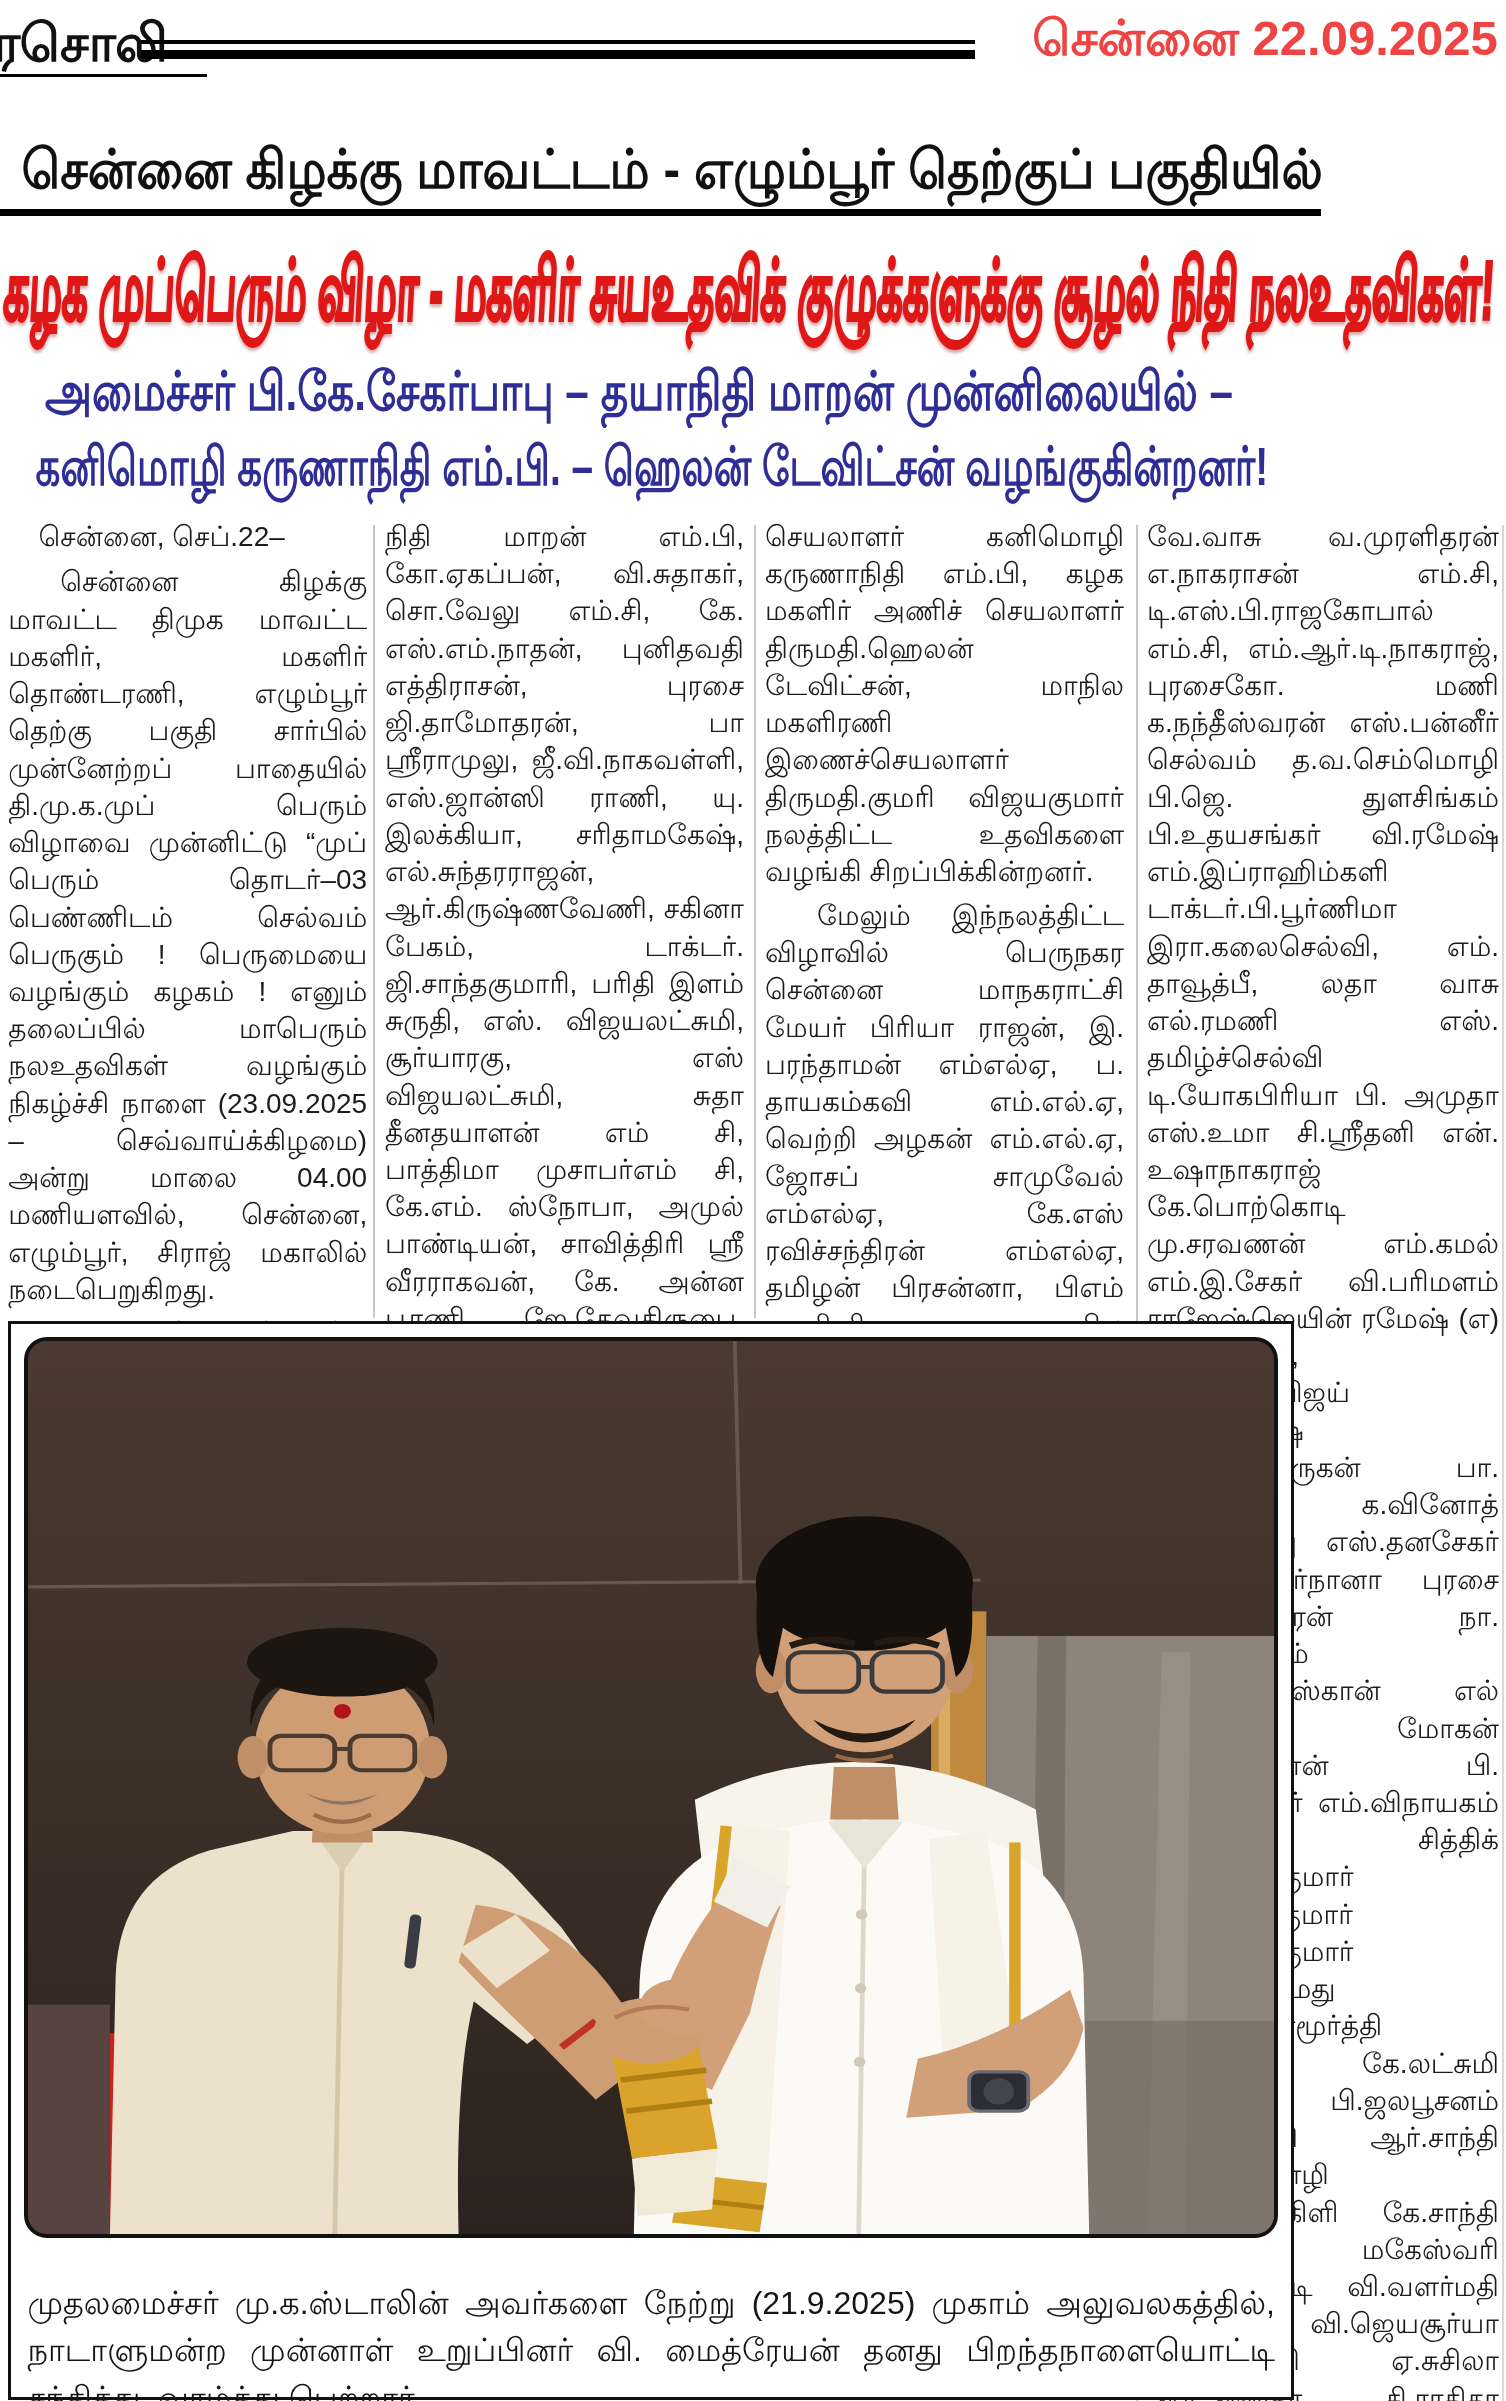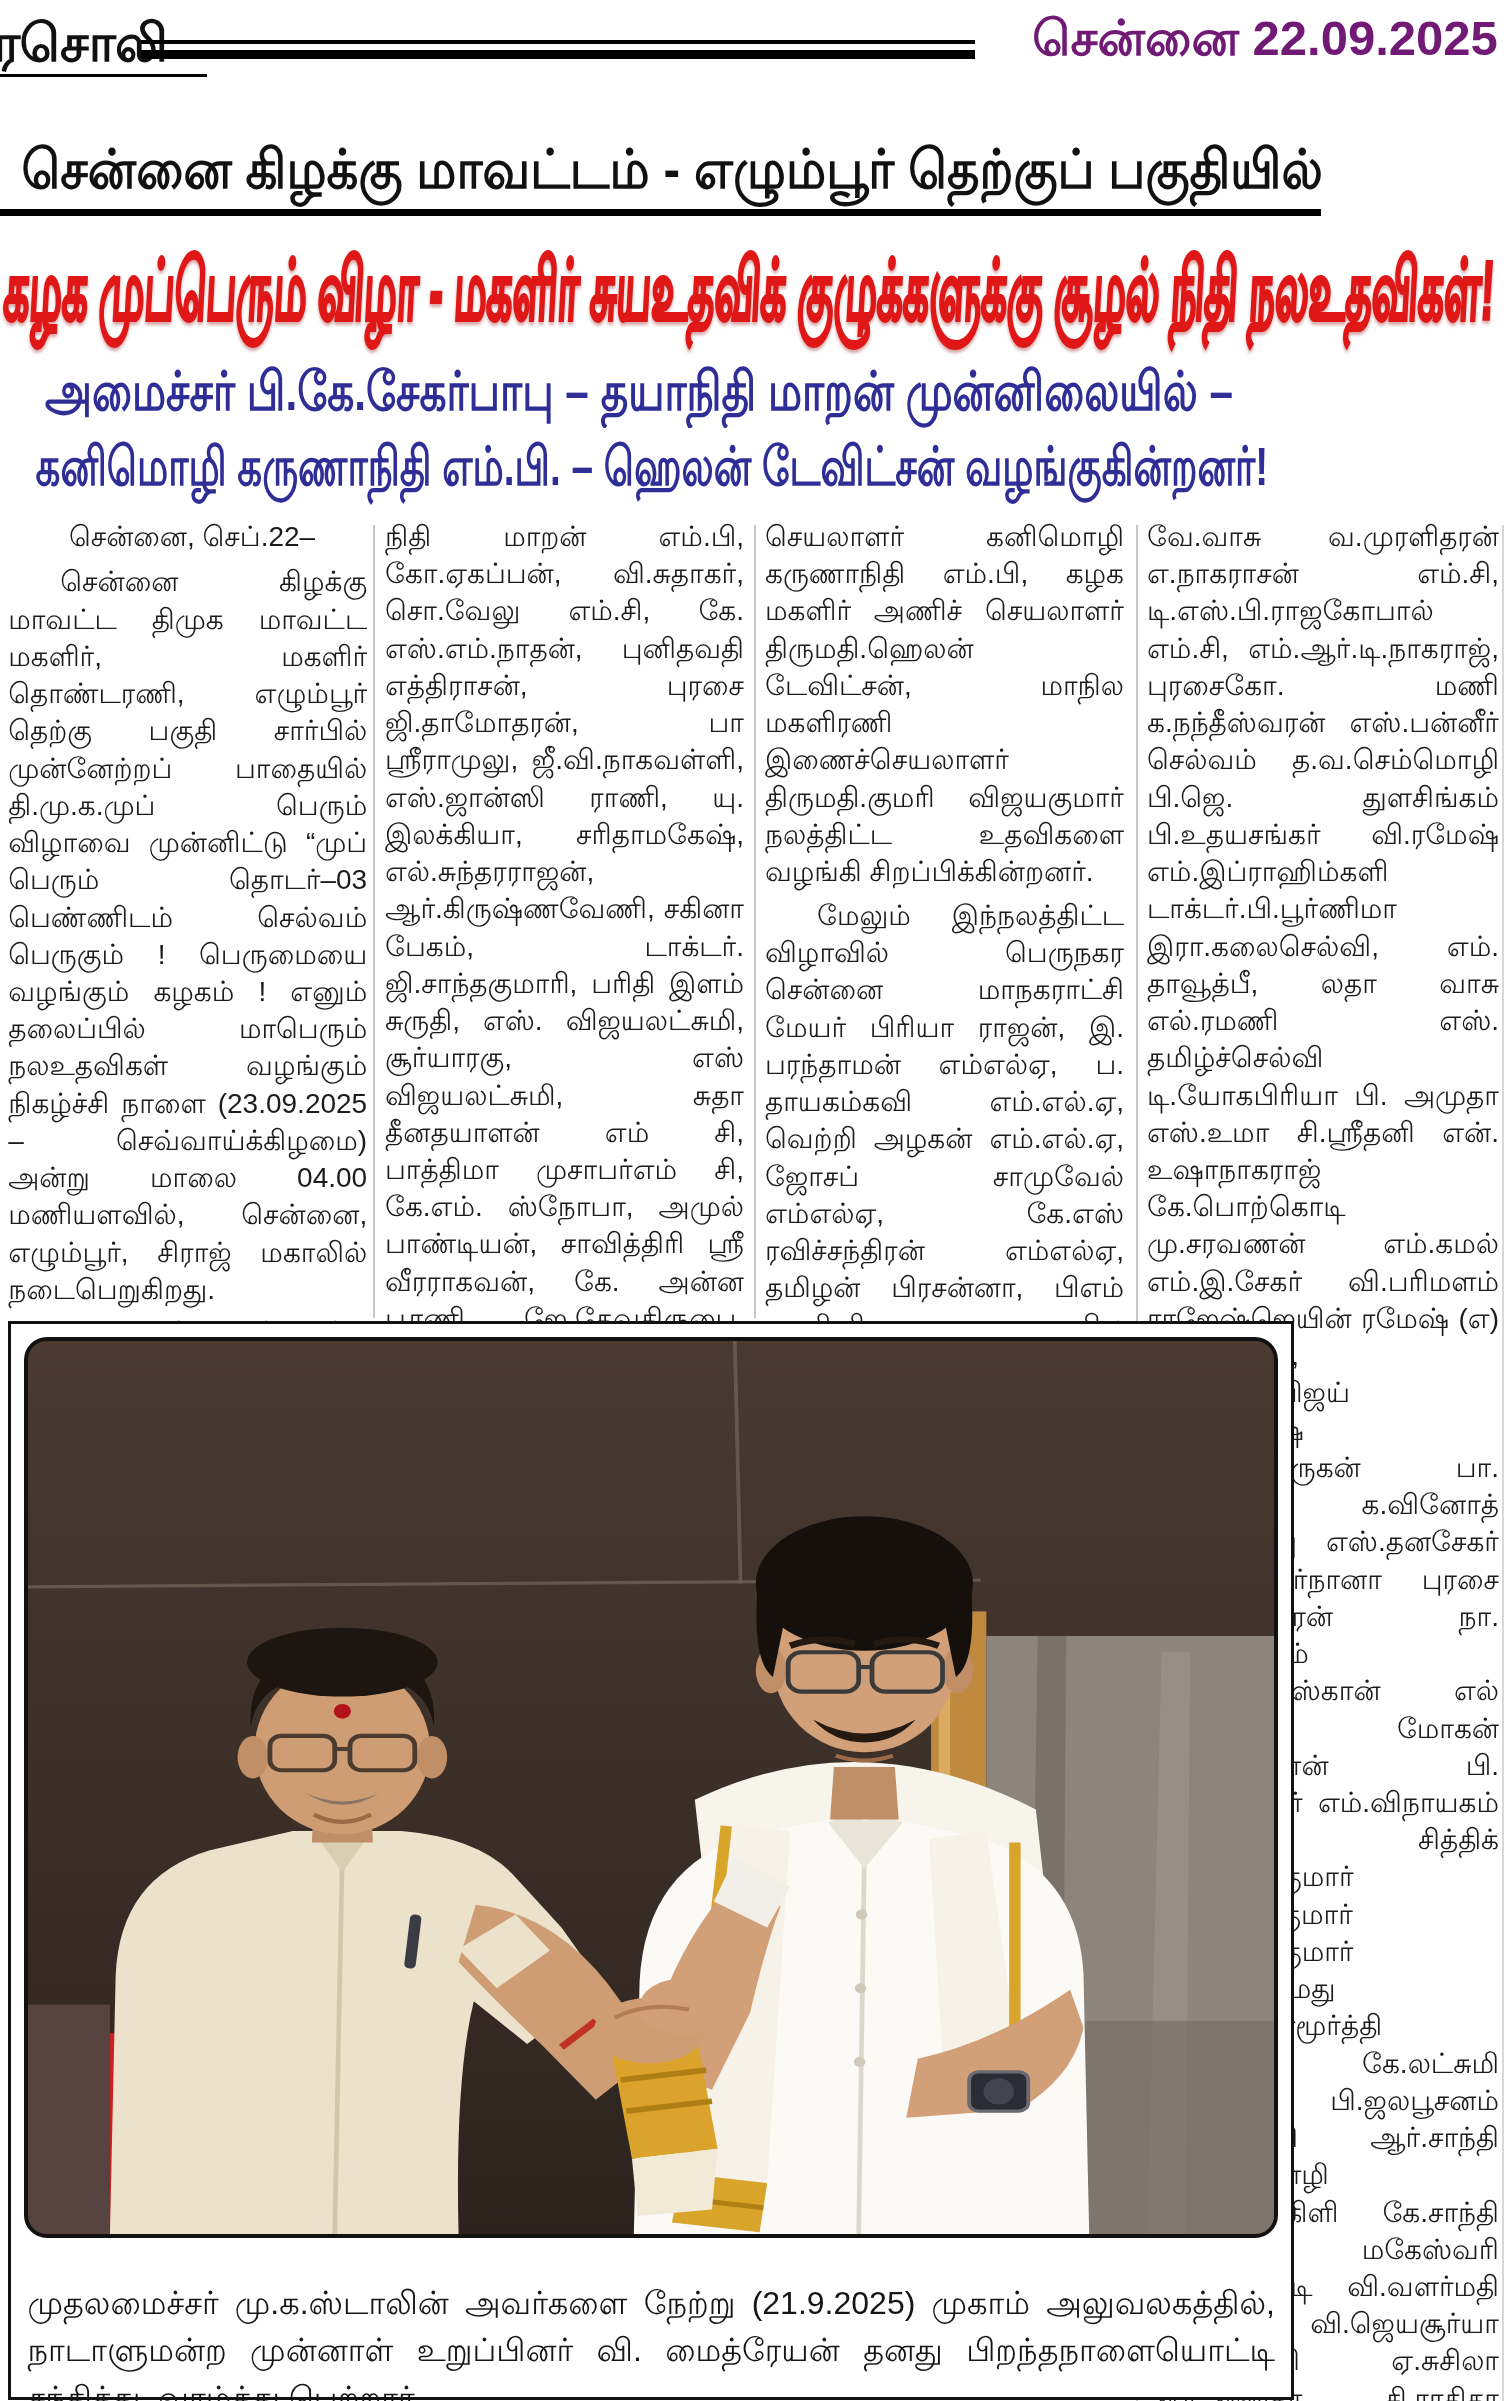--- a/index.html
+++ b/index.html
@@ -3,34 +3,34 @@
 <meta charset="utf-8">
 <style>
   html,body{margin:0;padding:0;}
   body{font-family:"Liberation Sans",sans-serif;background:#ffffff;}
   .page{position:relative;width:1506px;height:2401px;background:#fff;overflow:hidden;color:#1c1c1c;margin-top:10px;}
 
   
   .mast-title{position:absolute;left:-6.6px;top:3.3px;font-size:52px;font-weight:bold;color:#111;letter-spacing:-0.8px;}
   .mast-rule{position:absolute;left:141px;top:29.5px;width:834px;height:6.6px;border-top:4.1px solid #000;border-bottom:9px solid #000;}
   .mast-underline{position:absolute;left:0;top:64px;width:207px;height:3.3px;background:#000;}
-  .mast-date{position:absolute;right:8.2px;top:0px;font-size:49px;font-weight:bold;color:#701a75;}
+  .mast-date{position:absolute;right:8.2px;top:0px;font-size:49px;font-weight:bold;color:#ef4444;}
 
   
   .kicker-svg{position:absolute;left:9.8px;top:116px;}
   .kicker-underline{position:absolute;left:0px;top:199px;width:1321px;height:7.4px;background:#000;}
   .red-svg{position:absolute;left:0;top:209px;filter:drop-shadow(0 3.3px 1.6px rgba(140,10,10,.35));}
   .blue-svg1{position:absolute;left:0;top:344px;}
   .blue-svg2{position:absolute;left:0;top:420px;}
 
   
   .col{position:absolute;top:508px;width:359px;font-size:28px;line-height:1.33;text-align:justify;overflow:hidden;color:#1c1c1c;}
   .col p{margin:0 0 6.6px 0;text-indent:52px;}
   .col p.cont{text-indent:0;}
-  .col p.dateline{text-align:right;padding-right:52px;text-indent:0;margin-bottom:8.2px;}
+  .col p.dateline{text-align:center;padding-right:52px;text-indent:0;margin-bottom:8.2px;}
   .col1{left:8.2px;height:803px;}
   .col2{left:385px;height:803px;}
   .col3{left:765px;height:803px;}
   .col4{left:1147px;width:352px;height:1885px;}
   .vsep{position:absolute;width:1.6px;background:#c7c7c7;}
   .vsep.s1{left:373px;top:515px;height:793px;}
   .vsep.s2{left:754px;top:515px;height:793px;}
   .vsep.s3{left:1136px;top:515px;height:1877px;}
   .vsep.s4{left:1502px;top:515px;height:1877px;background:#d8d8d8;}
 

